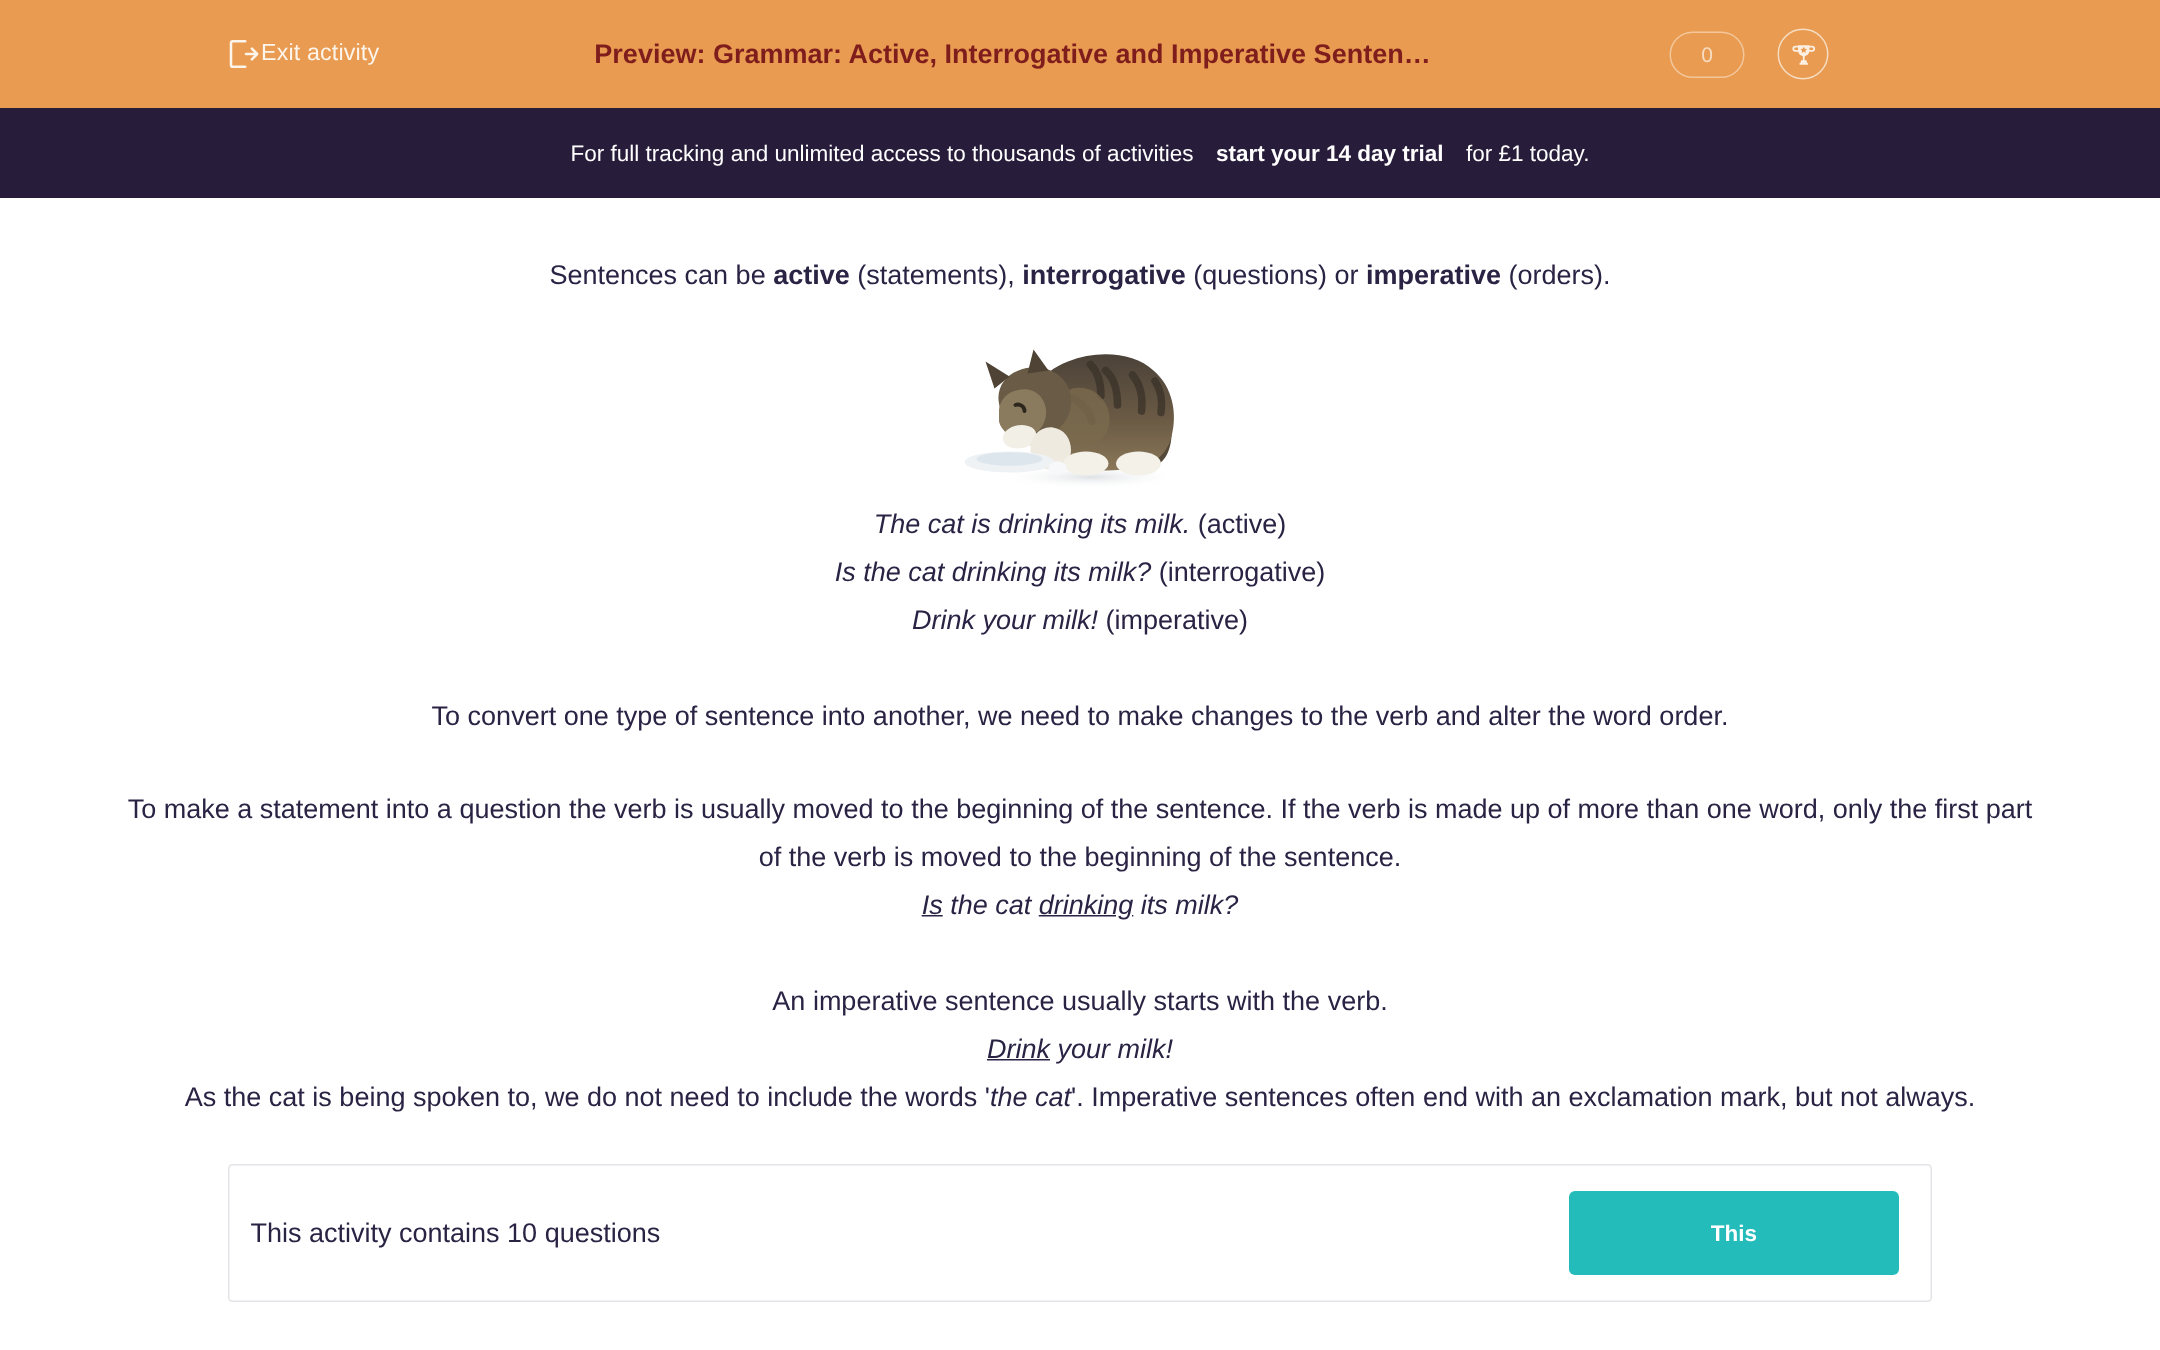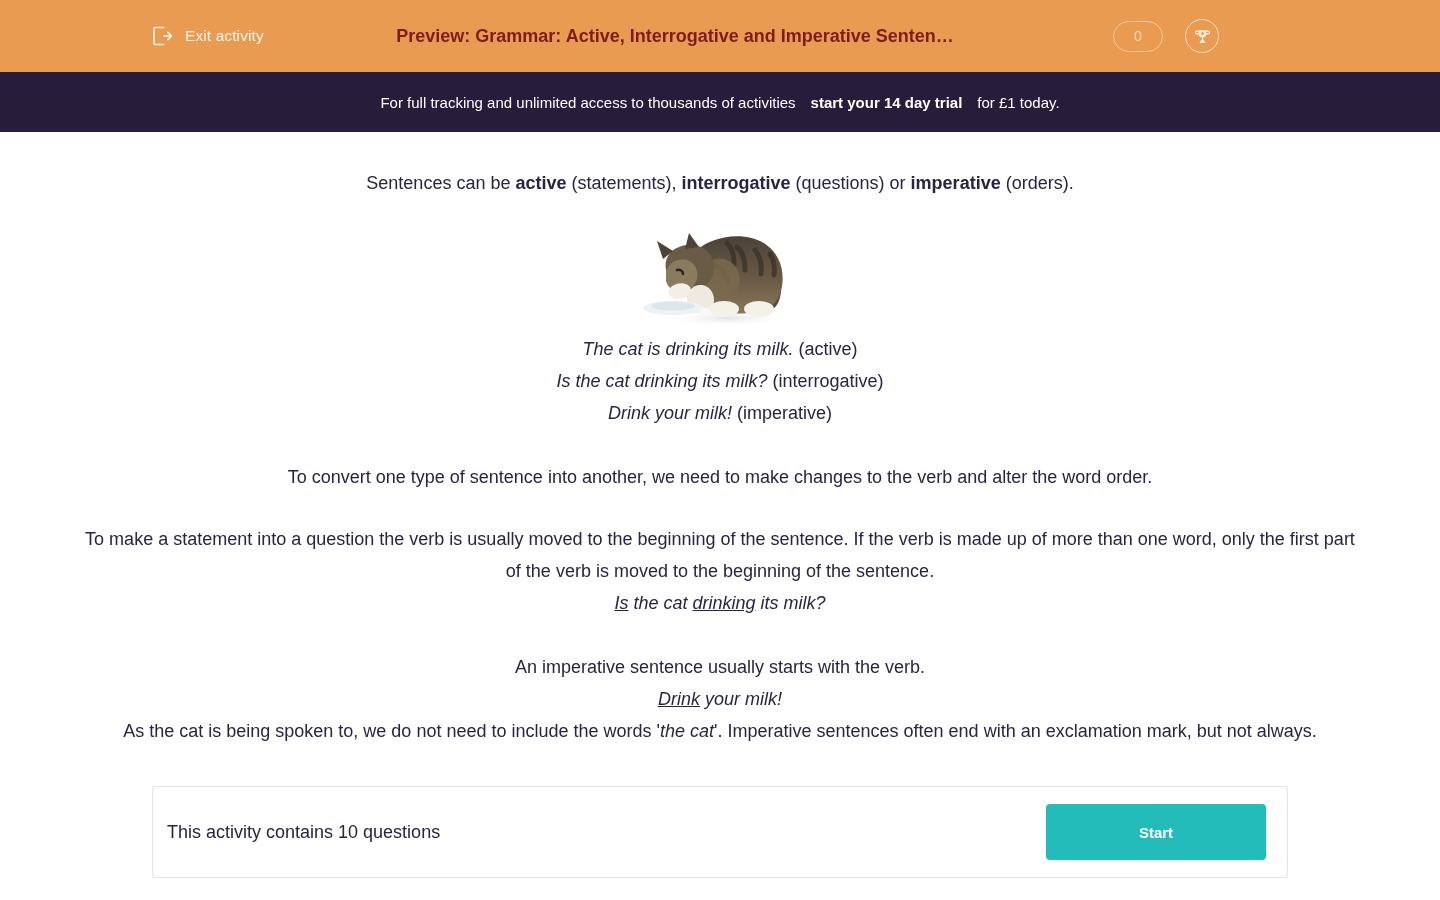--- a/index.html
+++ b/index.html
@@ -24,21 +24,20 @@
     display: flex;
     align-items: center;
   }
   .exit-btn {
     position: absolute;
     left: 150px;
     top: 0;
     height: 72px;
     display: flex;
     align-items: center;
-    gap: 11px;
     color: #fdf4ea;
     cursor: pointer;
     user-select: none;
   }
   .exit-icon {
     display: block;
     width: 24px;
     height: 24px;
   }
   .exit-label {
@@ -149,21 +148,21 @@
   .para u, .u-i {
     text-decoration: underline;
   }
   .u-i { font-style: italic; }
 
   .gap-lg { height: 32px; }
   .gap-md { height: 30px; }
 
   
   .start-card {
-    margin: 39px auto 0;
+    margin: 29px auto 0;
     width: 1136px;
     border: 1px solid #e4e4e8;
     border-radius: 3px;
     box-sizing: border-box;
     height: 92px;
     display: flex;
     align-items: center;
     justify-content: space-between;
     padding: 0 21px 0 14px;
     background: #fff;
@@ -318,16 +317,16 @@
   <p class="para">
     <span class="u-i">Drink</span><i> your milk!</i>
   </p>
 
   <p class="para">
     <span>As the cat is being spoken to, we do not need to include the words '</span><i>the cat</i><span>'. Imperative sentences often end with an </span><b>exclamation mark</b><span>, but not always.</span>
   </p>
 
   <div class="start-card">
     <div class="question-count">This activity contains 10 questions</div>
-    <button class="start-button">Start</button>
+    <button class="start-button">This</button>
   </div>
 
 </div>
 
 </body></html>

